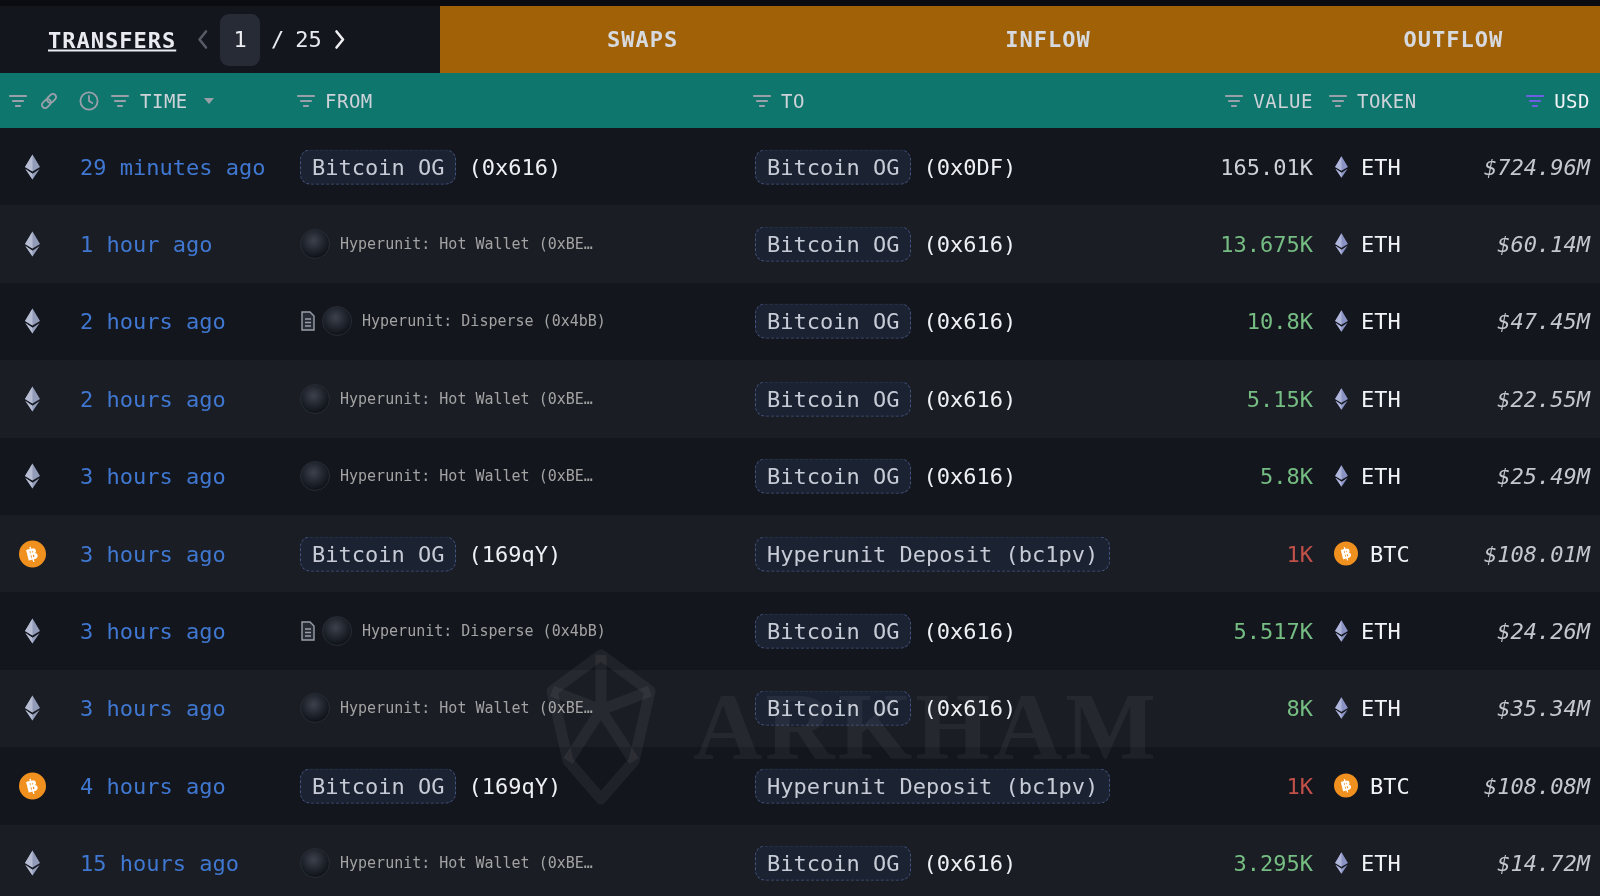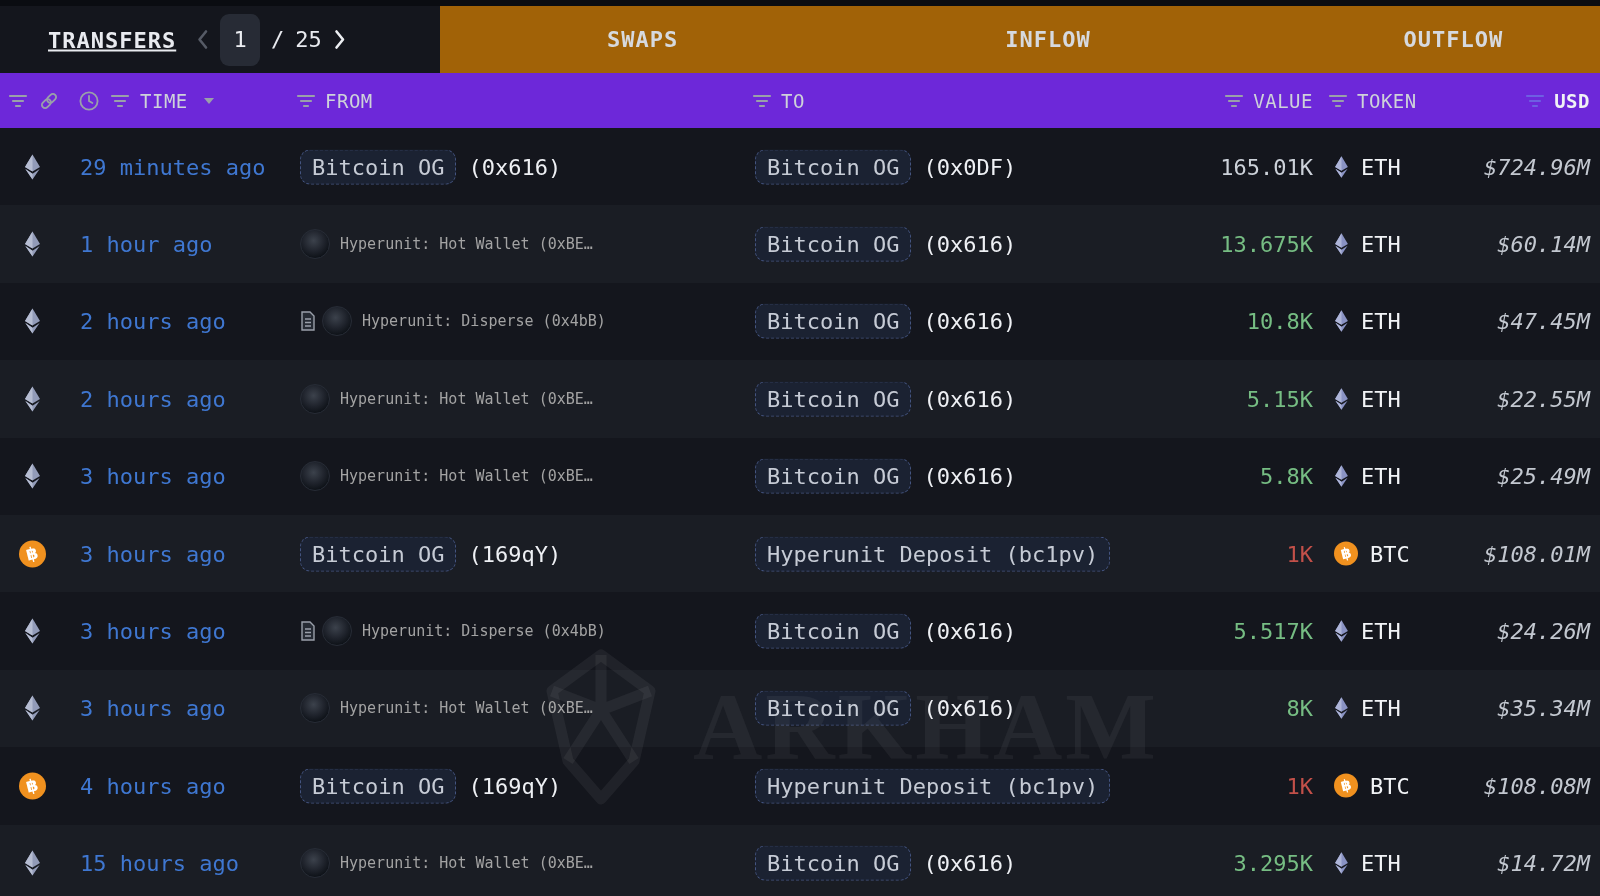--- a/index.html
+++ b/index.html
@@ -18,21 +18,21 @@
   .pager{position:absolute;left:196px;top:50%;transform:translateY(-50%);
     display:flex;align-items:center;gap:11px;}
   .pagebox{background:#272b35;border-radius:9px;min-width:40px;height:52px;
     display:flex;align-items:center;justify-content:center;color:#eceef2;font-size:22px;}
   .pager .sep,.pager .total{color:#e9ebf0;font-size:22px;}
   .tabs-inactive{position:absolute;left:440px;top:0;width:1216px;height:67px;background:#a16207;
     display:flex;}
   .tab{flex:1;display:flex;align-items:center;justify-content:center;
     color:#d6d9de;font-size:22px;font-weight:600;letter-spacing:1px;cursor:pointer;}
   
-  .colhead{position:absolute;left:0;top:73px;width:1600px;height:55px;background:#6d28d9;}
+  .colhead{position:absolute;left:0;top:73px;width:1600px;height:55px;background:#0f766e;}
   .colhead .h{position:absolute;top:50%;transform:translateY(-50%);display:flex;align-items:center;gap:9px;
     color:#ced2d9;font-size:19px;letter-spacing:0.5px;}
   .h-filter1{left:8px;} .h-link{left:38px;} .h-clock{left:78px;} .h-filter2{left:110px;}
   .h-time{left:140px;} .h-from{left:296px;} .h-to{left:752px;}
   .h-value{right:287px;} .h-token{left:1328px;} .h-usd{right:10px;}
   
   .rows{position:absolute;left:0;top:128px;width:1600px;}
   .row{position:relative;width:1600px;height:77.4px;background:#14161d;}
   .row.alt{background:#1a1d24;}
   .c{position:absolute;top:50%;transform:translateY(-50%);display:flex;align-items:center;white-space:nowrap;}
@@ -149,21 +149,21 @@
   <span class="h h-token">
     <svg width="20" height="16" viewBox="0 0 20 16">
         <path d="M2 3 H18 M5 8 H15 M8 13 H12" stroke="#9aa0aa" stroke-width="2.2" stroke-linecap="round"></path>
       </svg>
     <span>TOKEN</span>
   </span>
   <span class="h h-usd">
     <svg width="20" height="16" viewBox="0 0 20 16">
         <path d="M2 3 H18 M5 8 H15 M8 13 H12" stroke="#6e5fe2" stroke-width="2.2" stroke-linecap="round"></path>
       </svg>
-    <span style="color:#f0f2f5;font-weight:700;">USD</span>
+    <span style="color:#f0f2f5;font-weight:400;">USD</span>
   </span>
 </div>
 
 <div class="rows" id="rows">
     <div class="row">
     <span class="c chain">
       <span class="eth-chain" style="display:flex;">
         <svg width="17" height="27" viewBox="0 0 17 27">
           <path d="M8.5 1 L16 13.6 L8.5 18 L1 13.6 Z" fill="#929bb8"></path>
           <path d="M8.5 1 L8.5 18 L1 13.6 Z" fill="#b6bdd2"></path>

